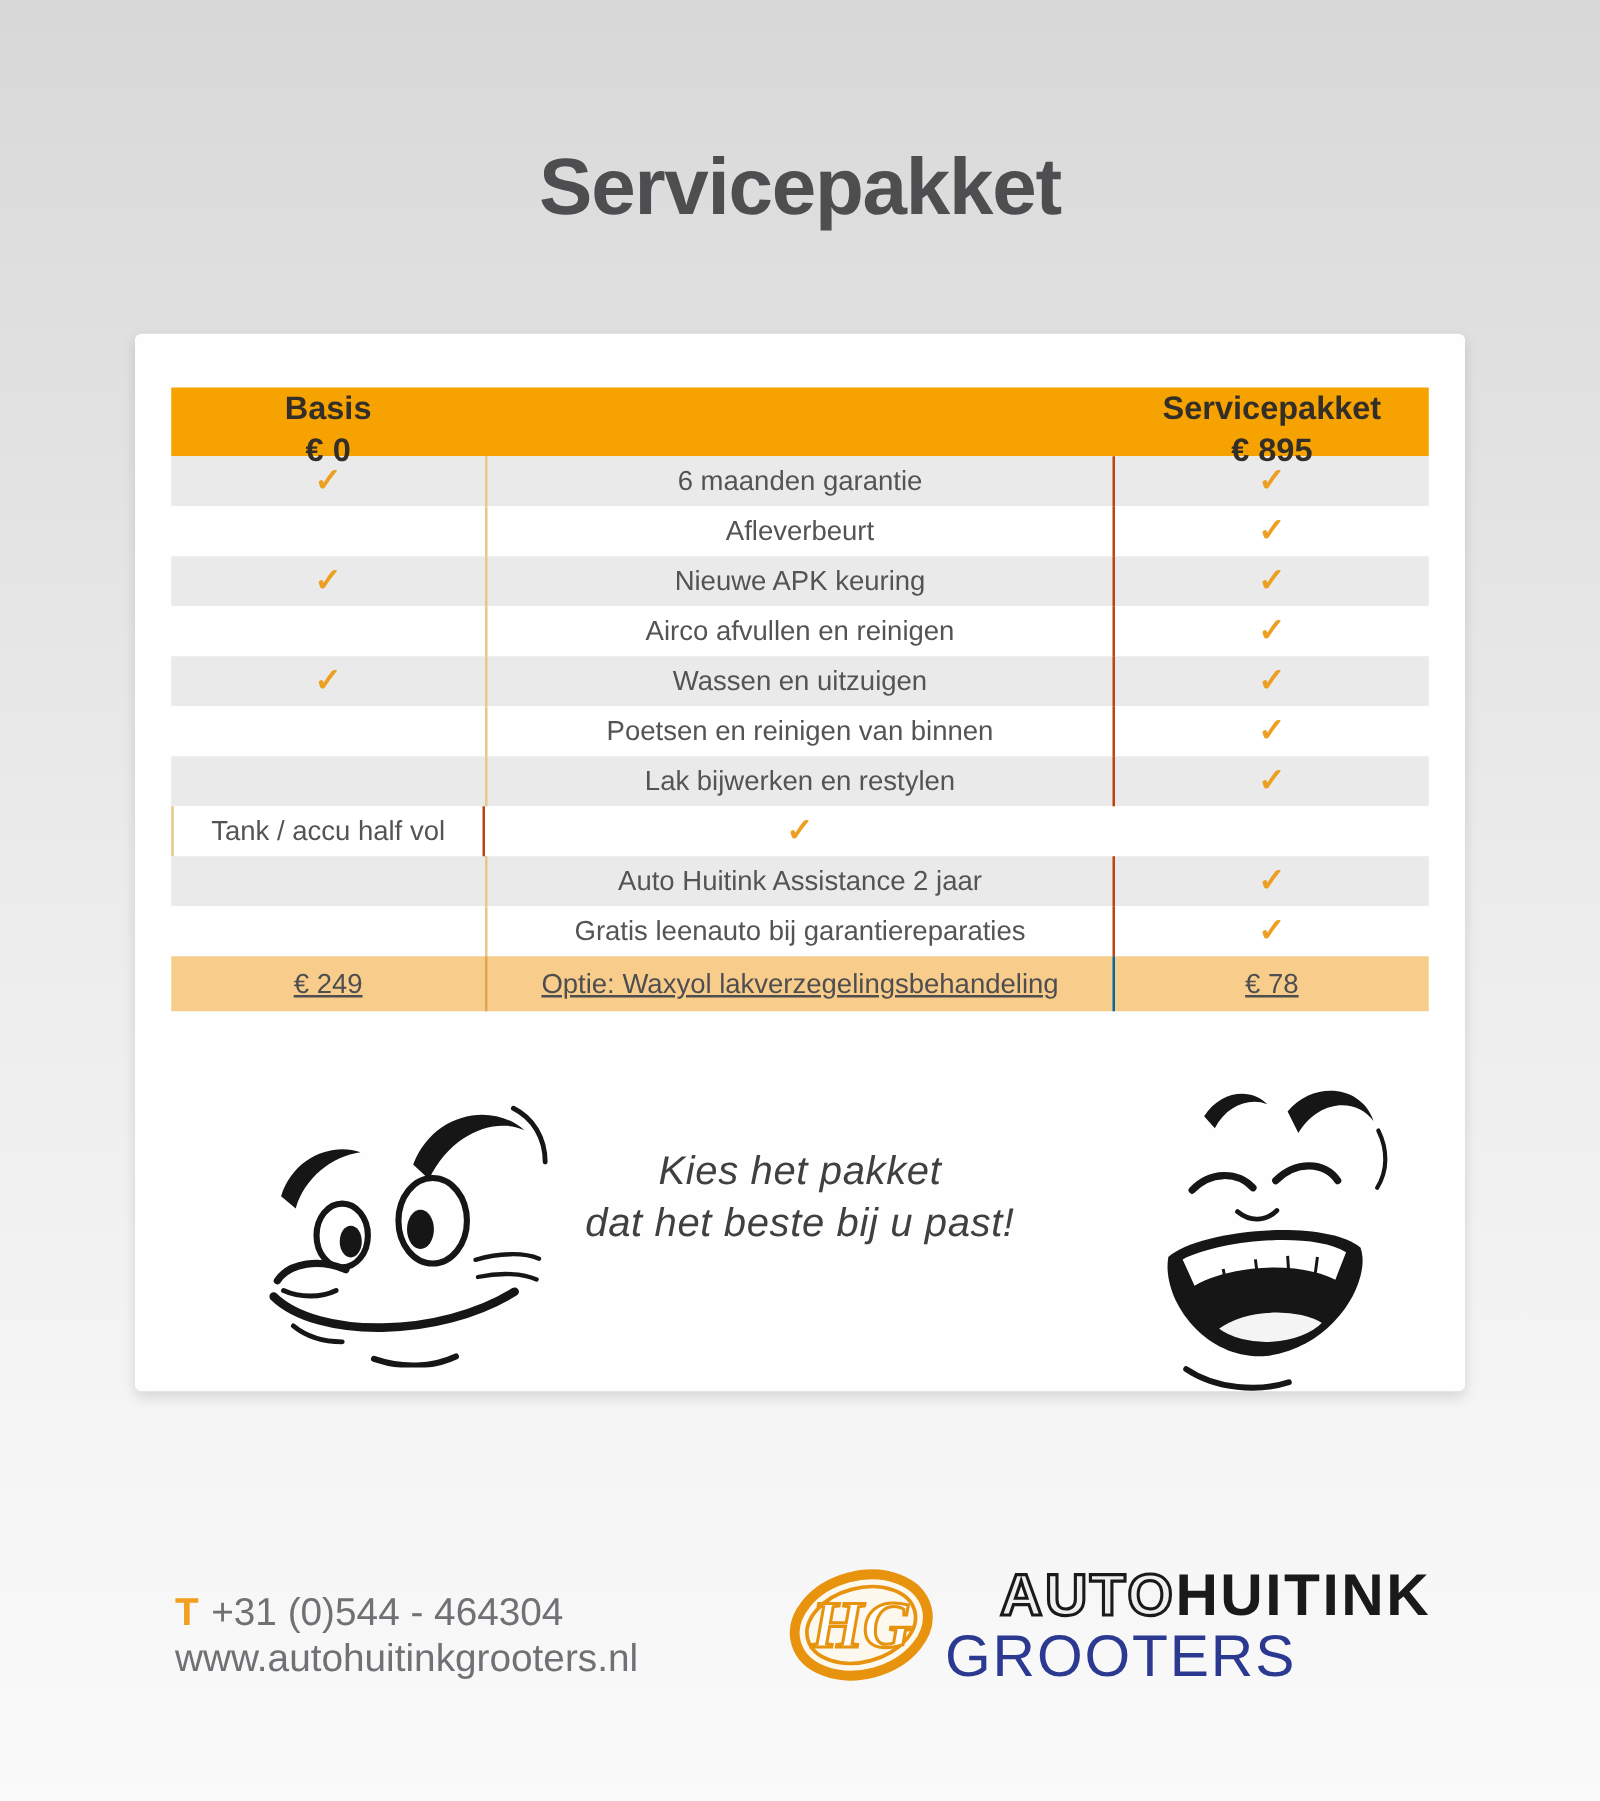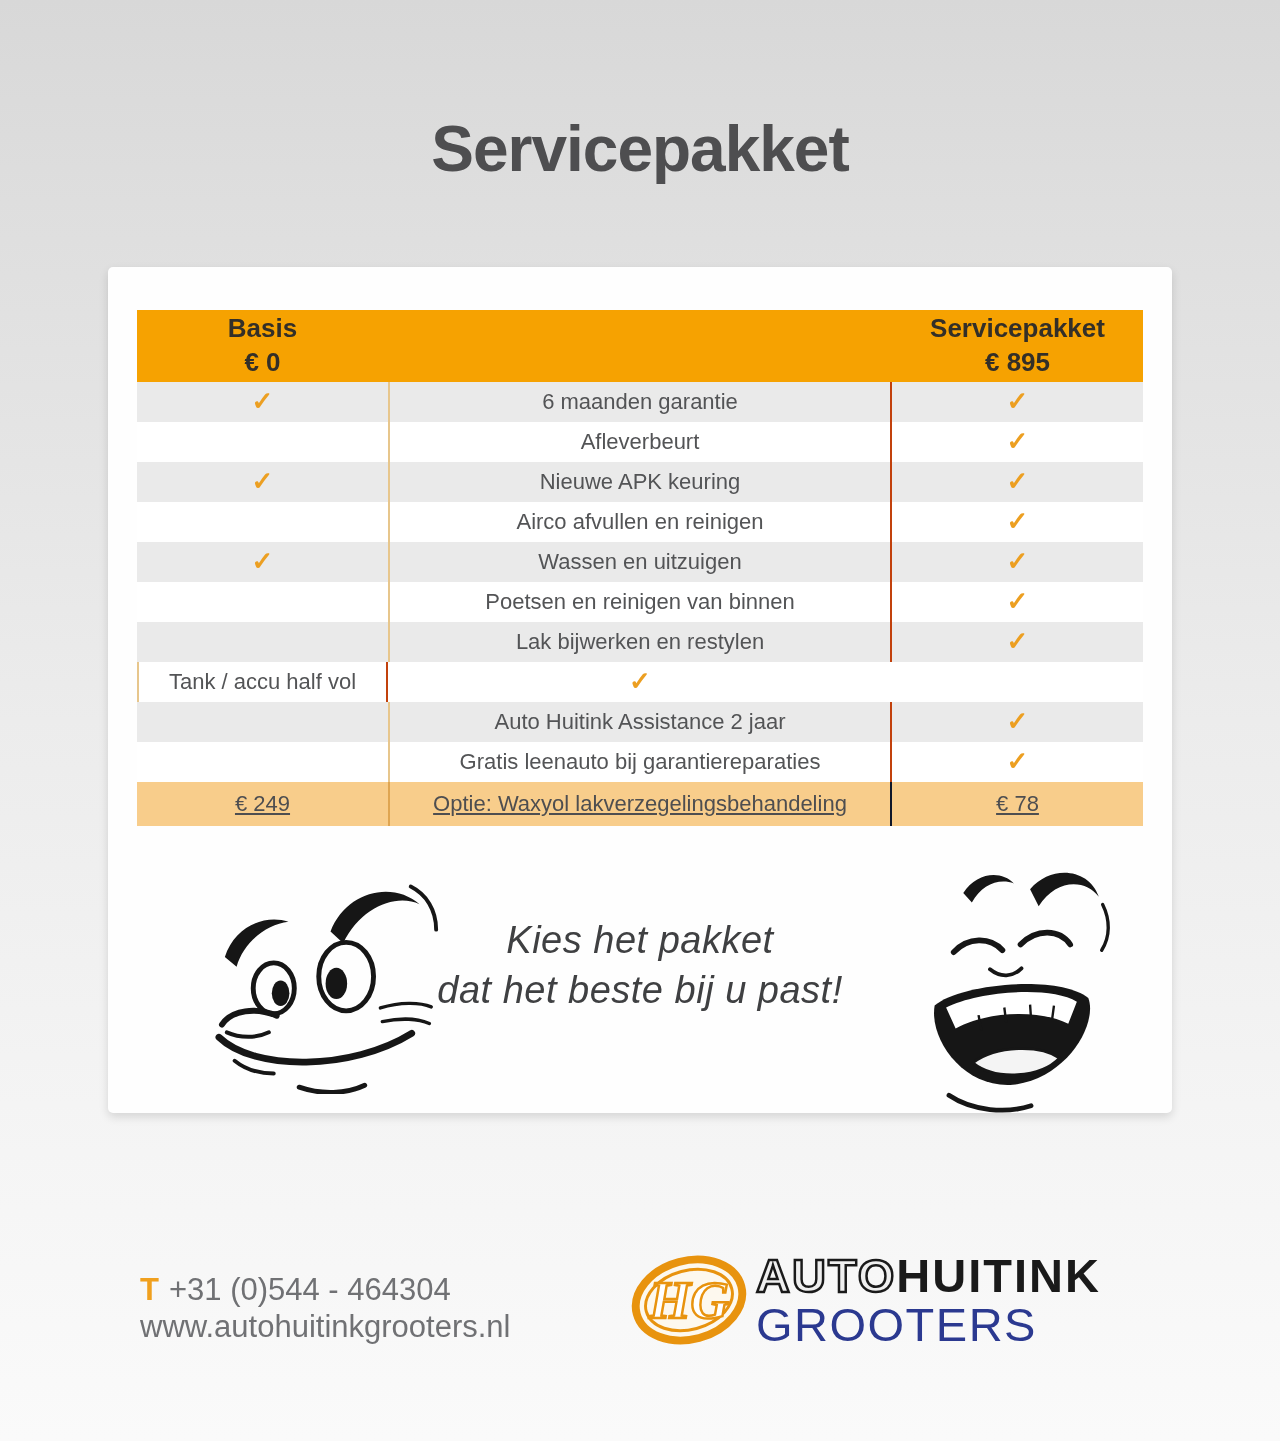--- a/index.html
+++ b/index.html
@@ -10,47 +10,47 @@
   
   .title{position:absolute;top:112px;left:0;right:0;margin:0;text-align:center;
          font-size:64px;font-weight:bold;letter-spacing:-1px;color:#4e4e50;}
 
   
   .card{position:absolute;left:108px;top:267px;width:1064px;height:846px;background:#fefefe;
         border-radius:5px;box-shadow:0 4px 10px rgba(0,0,0,0.13);}
 
   
   .table{position:absolute;left:29px;top:43px;width:1006px;}
-  .thead{display:grid;grid-template-columns:251px 504px 251px;background:#f6a201;height:72px;}
+  .thead{display:grid;grid-template-columns:251px 504px 251px;background:#f6a201;height:55px;}
   .th{display:flex;flex-direction:column;align-items:center;justify-content:center;
       font-size:26px;font-weight:bold;color:#332f28;line-height:1.3;}
   .trow{display:grid;grid-template-columns:251px 504px 251px;height:40px;background:#ffffff;}
   .trow.gray{background:#eaeaea;}
   .cell{display:flex;align-items:center;justify-content:center;font-size:22px;color:#535456;}
   .cell.label{border-left:2px solid #e7c68c;border-right:2px solid #c2410c;}
   .check{color:#ec9f21;font-size:26px;font-weight:bold;line-height:1;transform:translateY(-1px);}
   .trow.option{background:#f8cd8b;height:44px;color:#4e4e50;text-decoration:underline;}
   .trow.option .cell{color:#4e4e50;}
-  .trow.option .cell.label{border-left:2px solid #dfa551;border-right:2px solid #0f172a;}
+  .trow.option .cell.label{border-left:2px solid #dfa551;border-right:2px solid #0369a1;}
 
   
   .face-left{position:absolute;left:70px;top:602px;width:305px;height:225px;}
   .face-right{position:absolute;left:798px;top:592px;width:210px;height:255px;}
   .quote{position:absolute;left:0;right:0;top:648px;text-align:center;font-style:italic;
-         font-size:38px;line-height:1.32;color:#3f4042;letter-spacing:0.5px;}
+         font-size:32px;line-height:1.32;color:#3f4042;letter-spacing:0.5px;}
 
   
   .contact{position:absolute;left:140px;top:1272px;font-size:31px;color:#707174;}
   .contact .t{color:#f0a01e;font-weight:bold;margin-right:10px;}
   .contact .site{margin-top:1px;}
   .logo{position:absolute;left:630px;top:1248px;display:flex;align-items:flex-start;}
   .badge{width:118px;height:104px;flex:0 0 auto;}
   .wordmark{margin-left:8px;margin-top:4px;line-height:1;}
   .wm-line1{font-size:47px;font-weight:bold;letter-spacing:2px;white-space:nowrap;}
-  .wm-auto{color:#efefef;-webkit-text-stroke:2.5px #1a1a1a;}
+  .wm-auto{color:#efefef;margin-left:44px;-webkit-text-stroke:2.5px #1a1a1a;}
   .wm-huitink{color:#1a1a1a;}
   .wm-grooters{font-size:47px;font-weight:normal;color:#2b3990;letter-spacing:1.5px;margin-top:2px;}
 </style>
 </head>
 <body>
 
 <div class="page">
 
   <h1 class="title">Servicepakket</h1>
 

